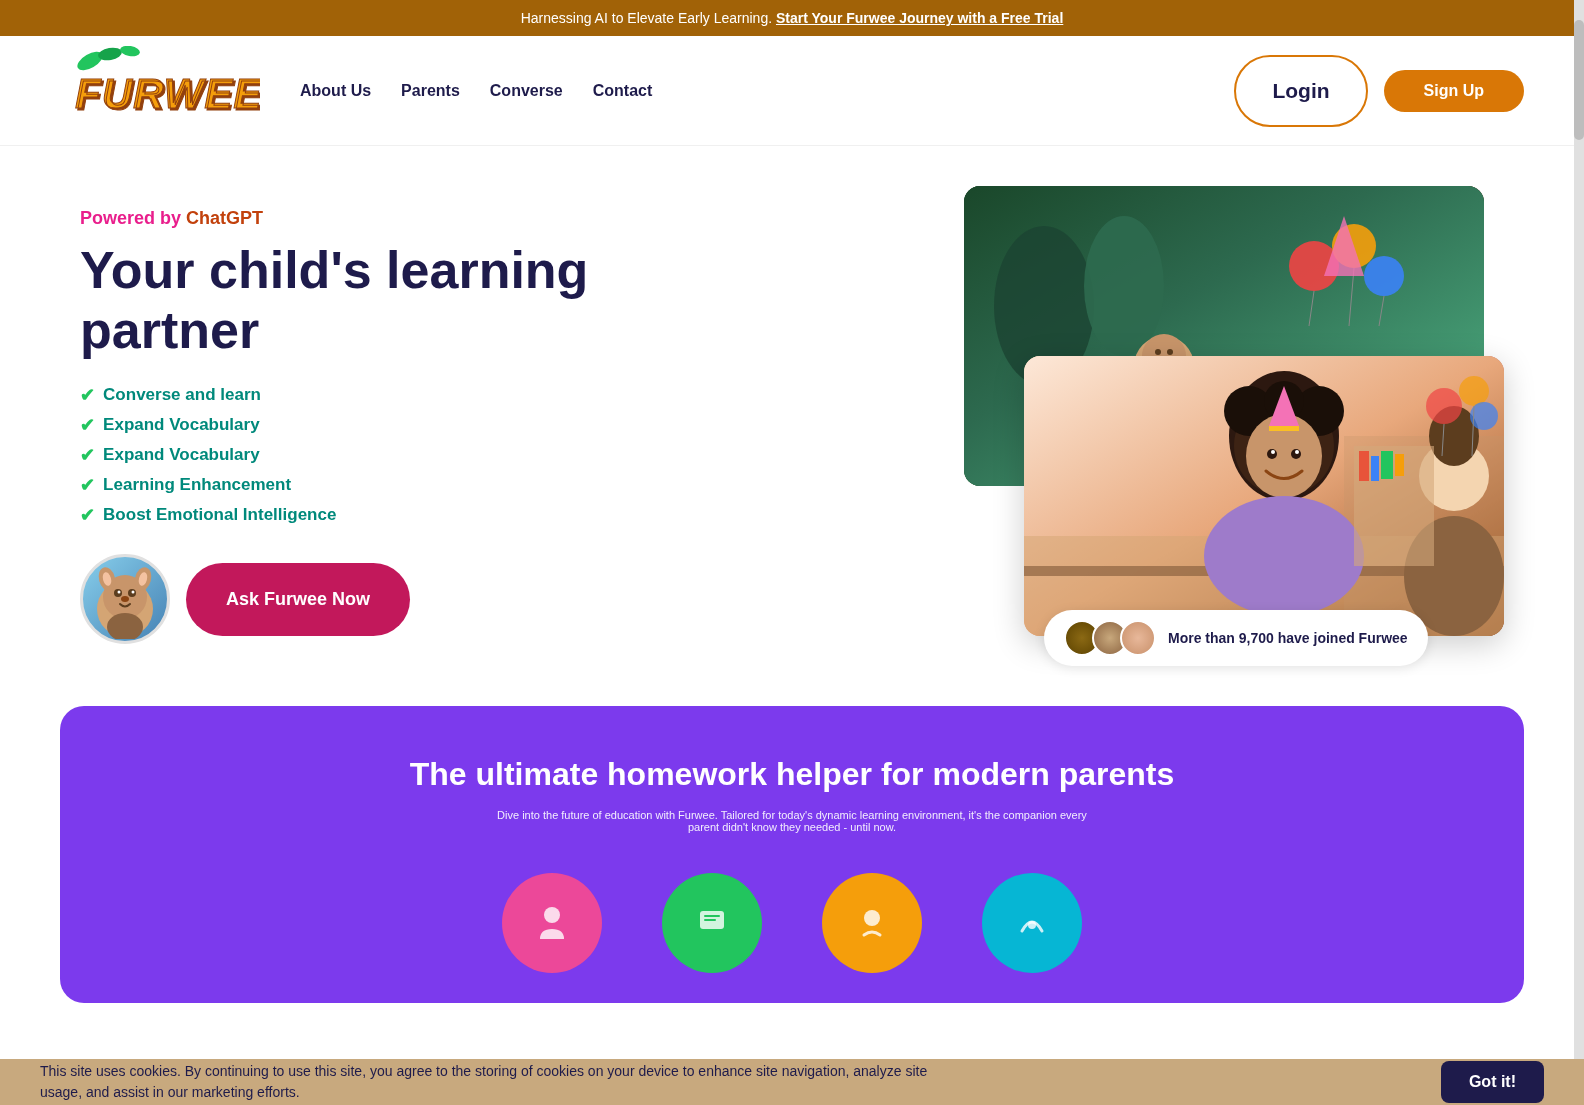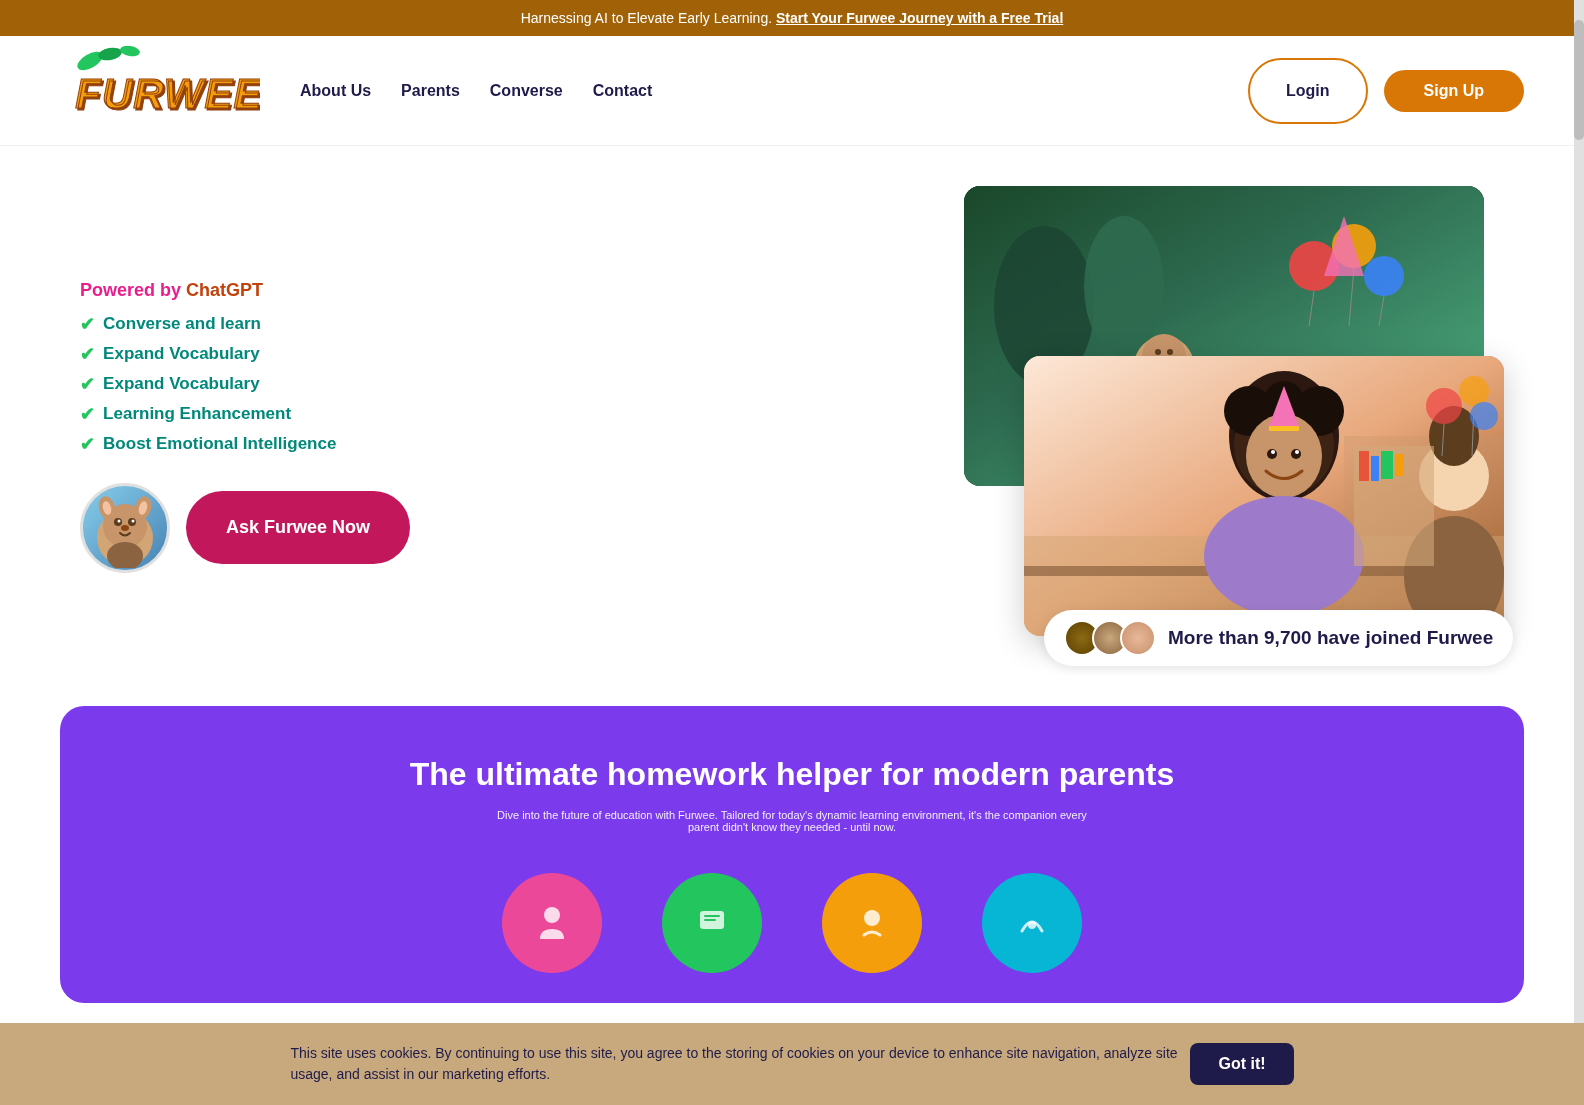--- a/index.html
+++ b/index.html
@@ -43,21 +43,21 @@
       cursor: pointer;
       text-decoration: none;
     }
     .navbar-right { display: flex; gap: 16px; align-items: center; }
     .btn-login {
       border: 2px solid #d97706;
       color: #1e1b4b;
       background: #fff;
       border-radius: 50px;
       padding: 22px 36px;
-      font-size: 16px;
+      font-size: 21px;
       font-weight: 700;
       cursor: pointer;
     }
     .btn-signup {
       background: #d97706;
       color: #fff;
       border: none;
       border-radius: 50px;
       padding: 12px 40px;
       font-size: 16px;
@@ -174,21 +174,21 @@
       height: 36px;
       border-radius: 50%;
       border: 2px solid #fff;
       margin-left: -8px;
       overflow: hidden;
     }
     .mini-avatar:first-child { margin-left: 0; }
     .mini-av1 { background: radial-gradient(circle, #8b6914, #5c4200); }
     .mini-av2 { background: radial-gradient(circle, #c8a87c, #8b6340); }
     .mini-av3 { background: radial-gradient(circle, #e8b89a, #c8906a); }
-    .joined-text { font-size: 19px; font-weight: 700; color: #1e1b4b; }
+    .joined-text { font-size: 14px; font-weight: 700; color: #1e1b4b; }
 
     
     .purple-section {
       background: #7c3aed;
       margin: 0 60px;
       border-radius: 24px;
       padding: 50px 40px 30px;
       color: #fff;
       text-align: center;
     }
@@ -209,24 +209,24 @@
     .circle-yellow { background: #f59e0b; }
     .circle-teal { background: #06b6d4; }
 
     
     .cookie-banner {
       position: fixed;
       bottom: 0;
       left: 0;
       right: 0;
       background: #c8a97e;
-      padding: 20px 40px;
-      display: flex;
-      align-items: center;
-      justify-content: center;
+      padding: 2px 40px;
+      display: flex;
+      align-items: center;
+      justify-content: space-between;
       z-index: 1000;
     }
     .cookie-text { color: #1e1b4b; font-size: 14px; font-weight: 500; max-width: 900px; line-height: 1.5; }
     .btn-gotit {
       background: #1e1b4b;
       color: #fff;
       border: none;
       border-radius: 8px;
       padding: 12px 28px;
       font-size: 16px;
@@ -286,20 +286,21 @@
     <button class="btn-login">Login</button>
     <button class="btn-signup">Sign Up</button>
   </div>
 </nav>
 
 <section class="hero">
   <div class="hero-left">
     <div class="powered-by">
       <span class="powered-pink">Powered by </span><span class="powered-teal">ChatGPT</span>
     </div>
+    <h1 class="hero-title">Your child's learning partner</h1>
     <ul class="features-list">
       <li>
           <span class="check-icon">✔</span>
           <span>Converse and learn</span>
         </li>
       <li>
           <span class="check-icon">✔</span>
           <span>Expand Vocabulary</span>
         </li>
       <li>

